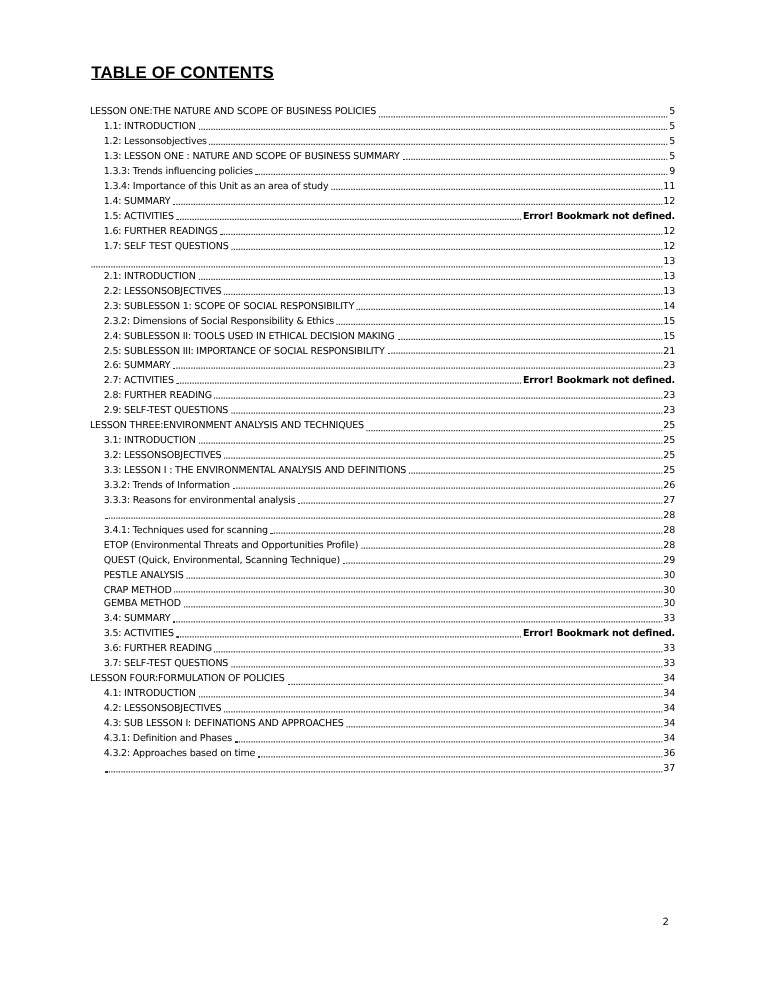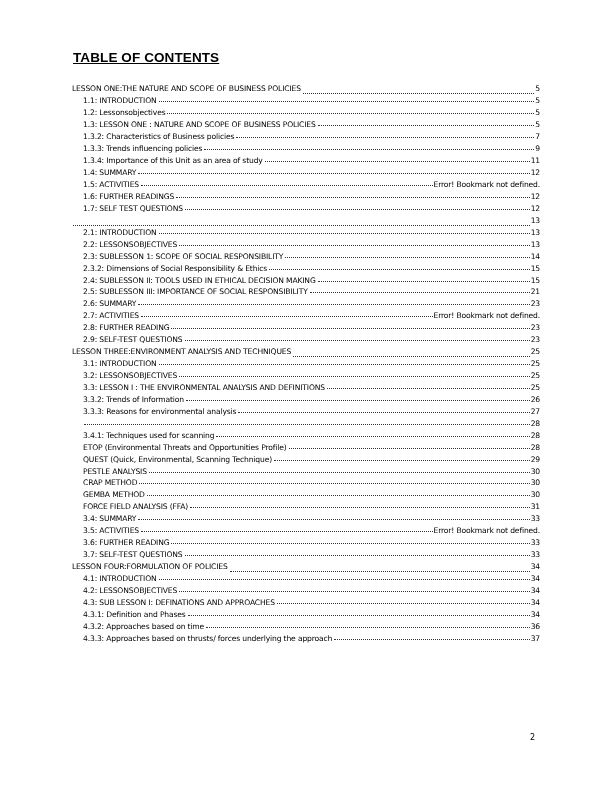--- a/index.html
+++ b/index.html
@@ -47,21 +47,21 @@
       height: 11.95px;
       line-height: 11.95px;
       font-family: "DejaVu Sans", sans-serif;
       font-size: 7.6px;
       letter-spacing: -0.15px;
       white-space: nowrap;
       overflow: hidden;
       cursor: pointer;
     }
     .toc-entry.lvl1 { padding-left: 0; align-items: flex-end; }
-    .toc-entry.lvl2 { padding-left: 11px; }
+    .toc-entry.lvl2 { padding-left: 11px; align-items: center; }
     .toc-entry .label {
       flex: 0 0 auto;
       padding-right: 1px;
     }
     .toc-entry .leader {
       flex: 1 1 auto;
       overflow: hidden;
       position: relative;
       height: 8px;
       margin: 0 1px;
@@ -71,21 +71,21 @@
       position: absolute;
       left: 0; right: 0;
       bottom: 1px;
       border-bottom: 1px dotted #333;
     }
     .toc-entry .page-num {
       flex: 0 0 auto;
       text-align: right;
     }
     .toc-entry .page-num.error {
-      font-weight: normal;
+      font-weight: bold;
     }
     .page-footer {
       position: absolute;
       left: 530px;
       top: 732px;
       font-family: "DejaVu Sans", sans-serif;
       font-size: 8px;
     }
   </style>
 </head>
@@ -104,28 +104,23 @@
         <span class="label">1.1: INTRODUCTION</span>
         <span class="leader"></span>
         <span class="page-num">5</span>
       </li>
       <li class="toc-entry lvl2">
         <span class="label">1.2: Lessonsobjectives</span>
         <span class="leader"></span>
         <span class="page-num">5</span>
       </li>
       <li class="toc-entry lvl2">
-        <span class="label">1.3: LESSON ONE : NATURE AND SCOPE OF BUSINESS POLICIES</span>
+        <span class="label">1.3: LESSON ONE : NATURE AND SCOPE OF BUSINESS SUMMARY</span>
         <span class="leader"></span>
         <span class="page-num">5</span>
-      </li>
-      <li class="toc-entry lvl2">
-        <span class="label">1.3.2: Characteristics of Business policies</span>
-        <span class="leader"></span>
-        <span class="page-num">7</span>
       </li>
       <li class="toc-entry lvl2">
         <span class="label">1.3.3: Trends influencing policies</span>
         <span class="leader"></span>
         <span class="page-num">9</span>
       </li>
       <li class="toc-entry lvl2">
         <span class="label">1.3.4: Importance of this Unit as an area of study</span>
         <span class="leader"></span>
         <span class="page-num">11</span>
@@ -262,25 +257,20 @@
         <span class="label">CRAP METHOD</span>
         <span class="leader"></span>
         <span class="page-num">30</span>
       </li>
       <li class="toc-entry lvl2">
         <span class="label">GEMBA METHOD</span>
         <span class="leader"></span>
         <span class="page-num">30</span>
       </li>
       <li class="toc-entry lvl2">
-        <span class="label">FORCE FIELD ANALYSIS (FFA)</span>
-        <span class="leader"></span>
-        <span class="page-num">31</span>
-      </li>
-      <li class="toc-entry lvl2">
         <span class="label">3.4: SUMMARY</span>
         <span class="leader"></span>
         <span class="page-num">33</span>
       </li>
       <li class="toc-entry lvl2">
         <span class="label">3.5: ACTIVITIES</span>
         <span class="leader"></span>
         <span class="page-num error">Error! Bookmark not defined.</span>
       </li>
       <li class="toc-entry lvl2">
@@ -317,20 +307,19 @@
         <span class="label">4.3.1: Definition and Phases</span>
         <span class="leader"></span>
         <span class="page-num">34</span>
       </li>
       <li class="toc-entry lvl2">
         <span class="label">4.3.2: Approaches based on time</span>
         <span class="leader"></span>
         <span class="page-num">36</span>
       </li>
       <li class="toc-entry lvl2">
-        <span class="label">4.3.3: Approaches based on thrusts/ forces underlying the approach</span>
         <span class="leader"></span>
         <span class="page-num">37</span>
       </li>
     </ul>
 
   <div class="page-footer">2</div>
 </div>
 
 </body></html>

